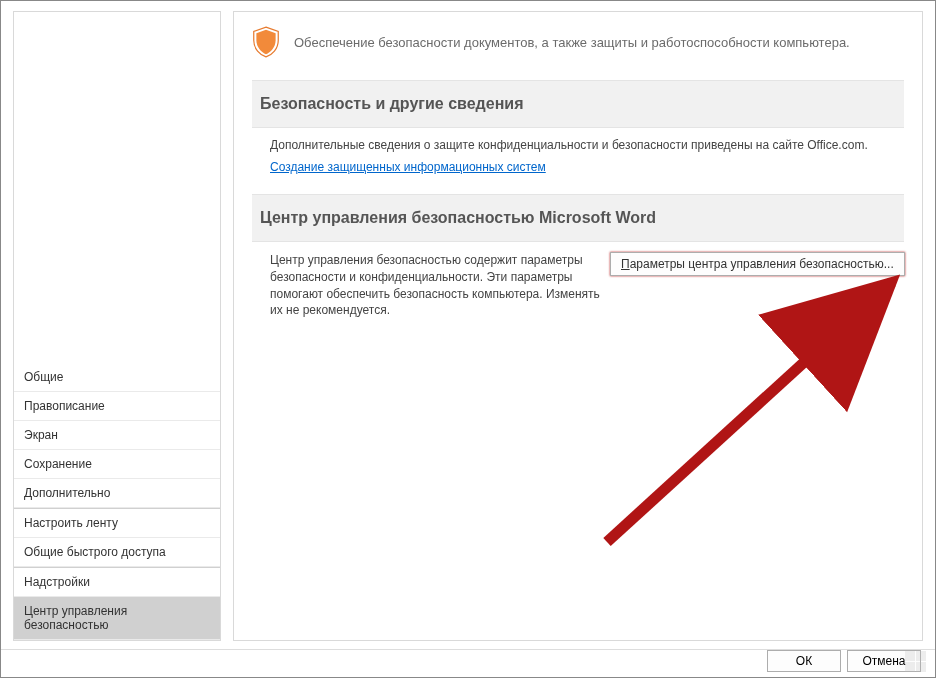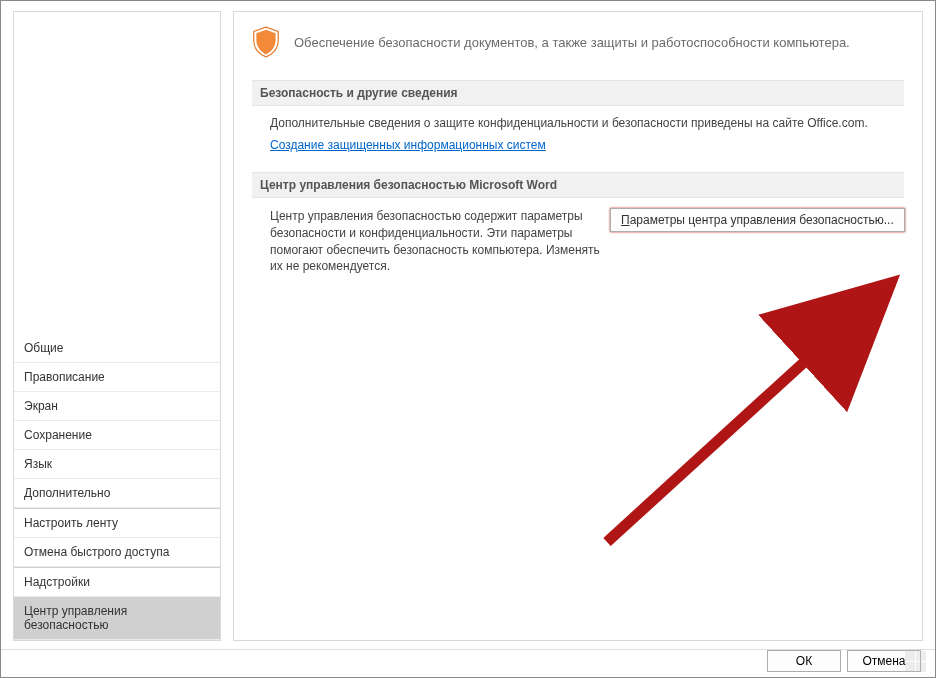--- a/index.html
+++ b/index.html
@@ -94,24 +94,24 @@
   }
   .intro-text {
     color: #6b6b6b;
     font-size: 13px;
   }
   .section-header {
     background: #f1f1f1;
     border: 1px solid #e4e4e4;
     border-left: none;
     border-right: none;
-    padding: 5px 8px;
+    padding: 14px 8px;
     font-weight: bold;
     color: #555;
-    font-size: 12px;
+    font-size: 16px;
     margin-top: 6px;
   }
   .section-body {
     padding: 10px 10px 14px 18px;
     color: #444;
     font-size: 12px;
   }
   .link {
     color: #0066cc;
     text-decoration: underline;
@@ -190,25 +190,24 @@
 <div class="dialog">
 
 
   <div class="body-area">
 
     <div class="sidebar">
       <div class="sidebar-item">Общие</div>
       <div class="sidebar-item">Правописание</div>
       <div class="sidebar-item">Экран</div>
       <div class="sidebar-item">Сохранение</div>
-      <div class="sidebar-item">Язык</div>
       <div class="sidebar-item">Дополнительно</div>
       <div class="sidebar-sep"></div>
       <div class="sidebar-item">Настроить ленту</div>
-      <div class="sidebar-item">Отмена быстрого доступа</div>
+      <div class="sidebar-item">Общие быстрого доступа</div>
       <div class="sidebar-sep"></div>
       <div class="sidebar-item">Надстройки</div>
       <div class="sidebar-item selected">Центр управления безопасностью</div>
     </div>
 
     <div class="content">
 
       <div class="intro">
         <svg class="shield-icon" viewBox="0 0 32 36">
           <path d="M16 1 L30 6 V16 C30 26 23 33 16 35 C9 33 2 26 2 16 V6 Z" fill="#fff" stroke="#e77b2f" stroke-width="1.4"></path>

